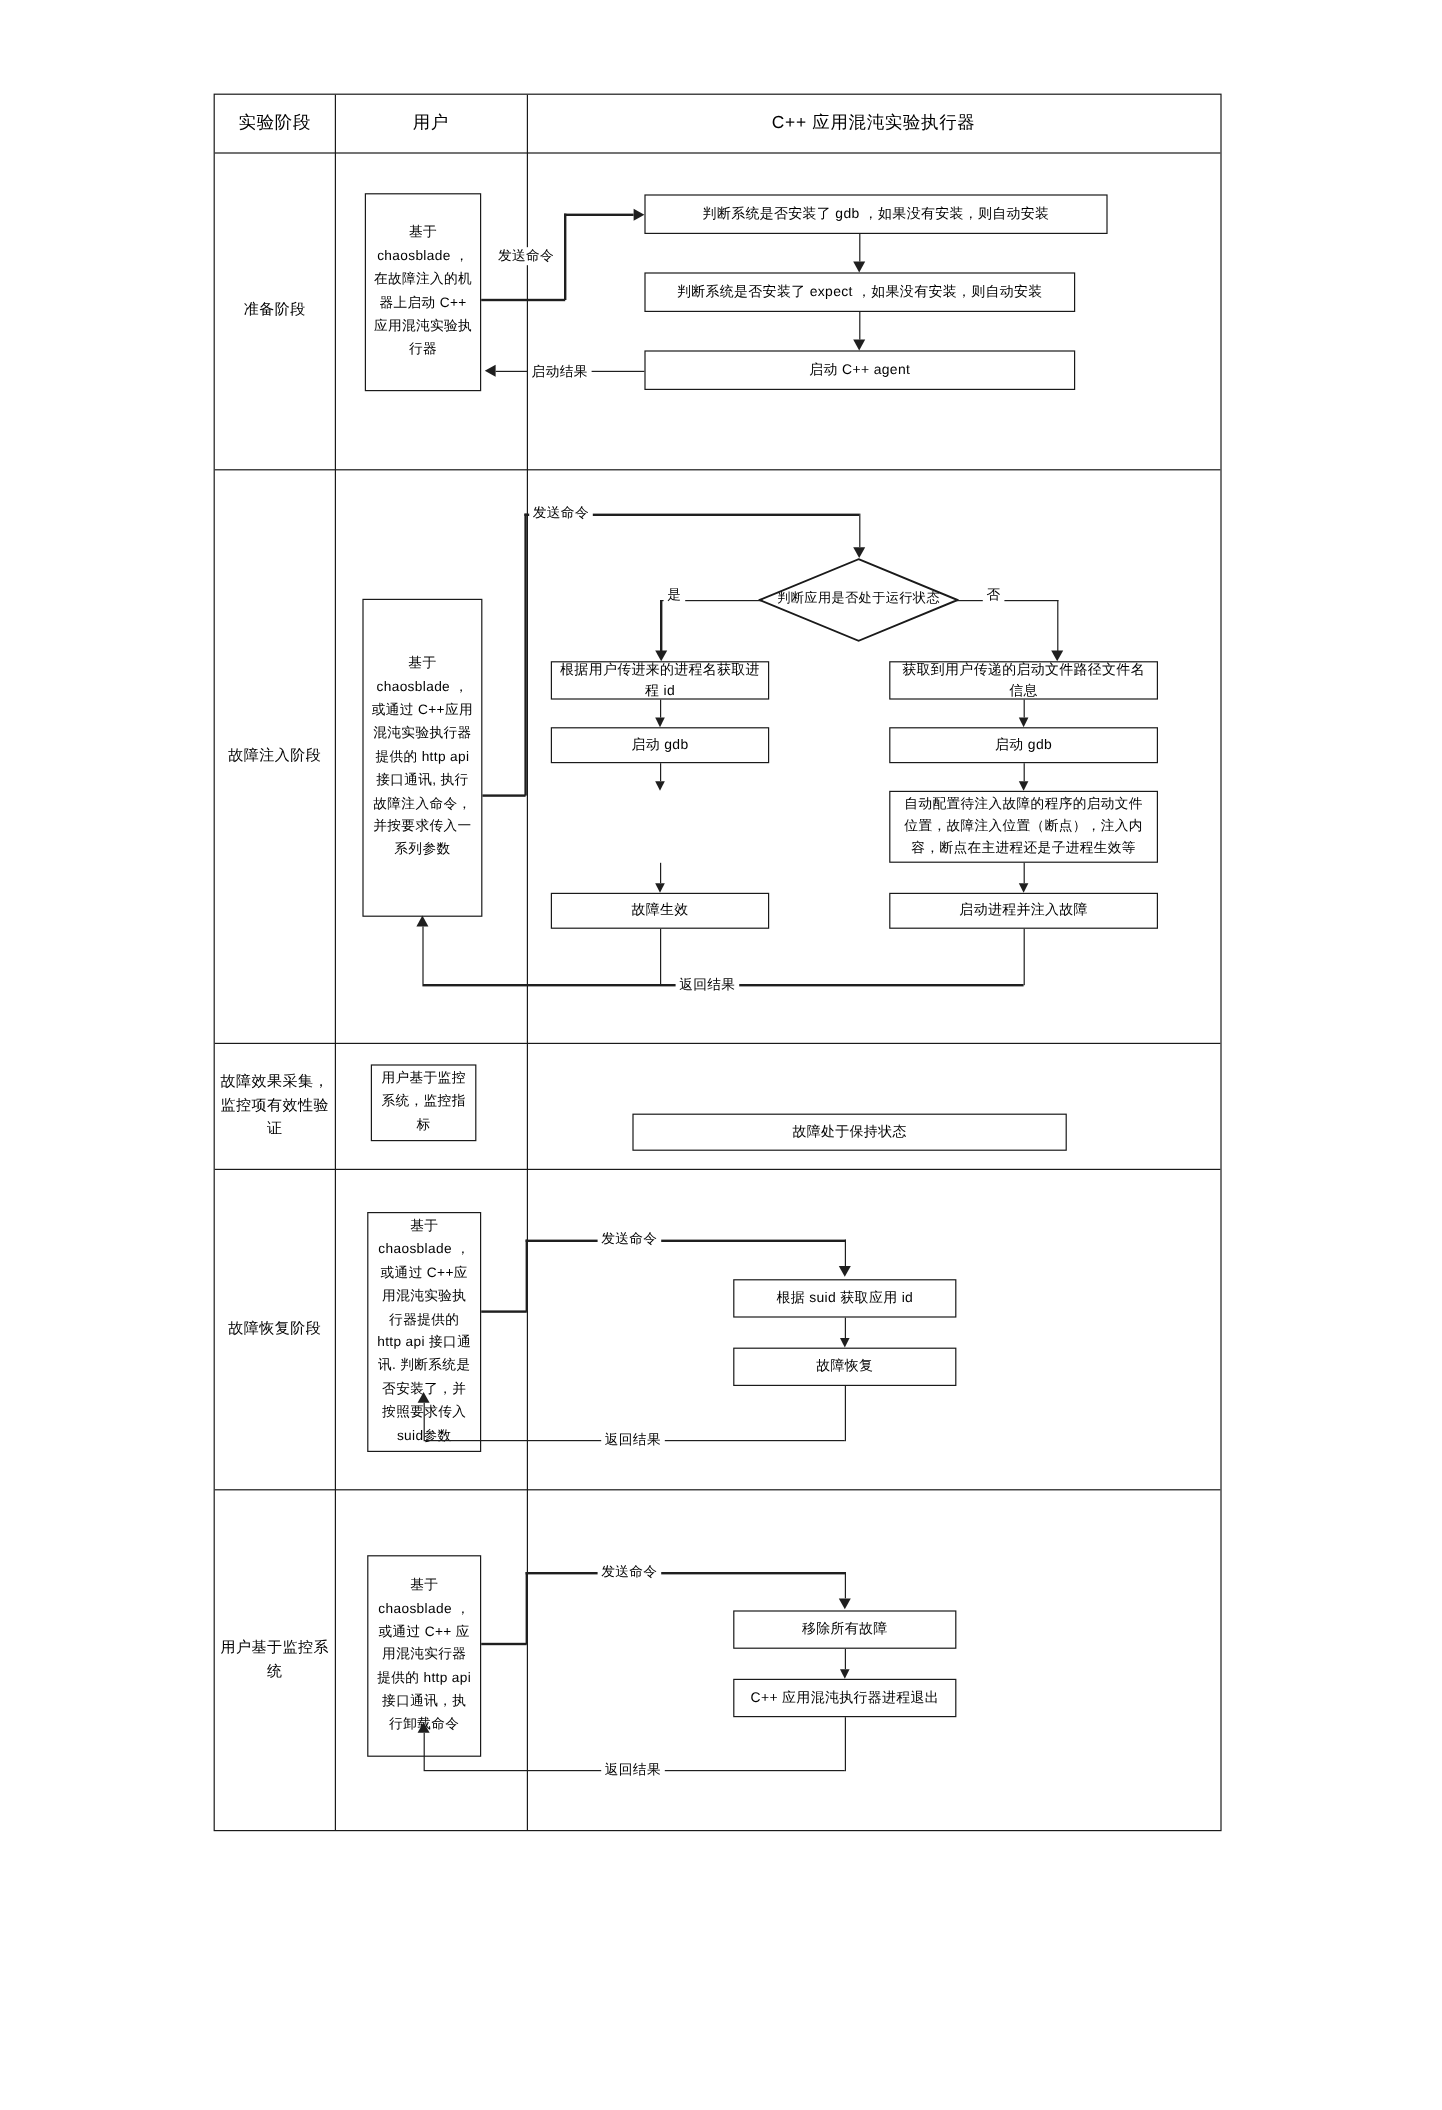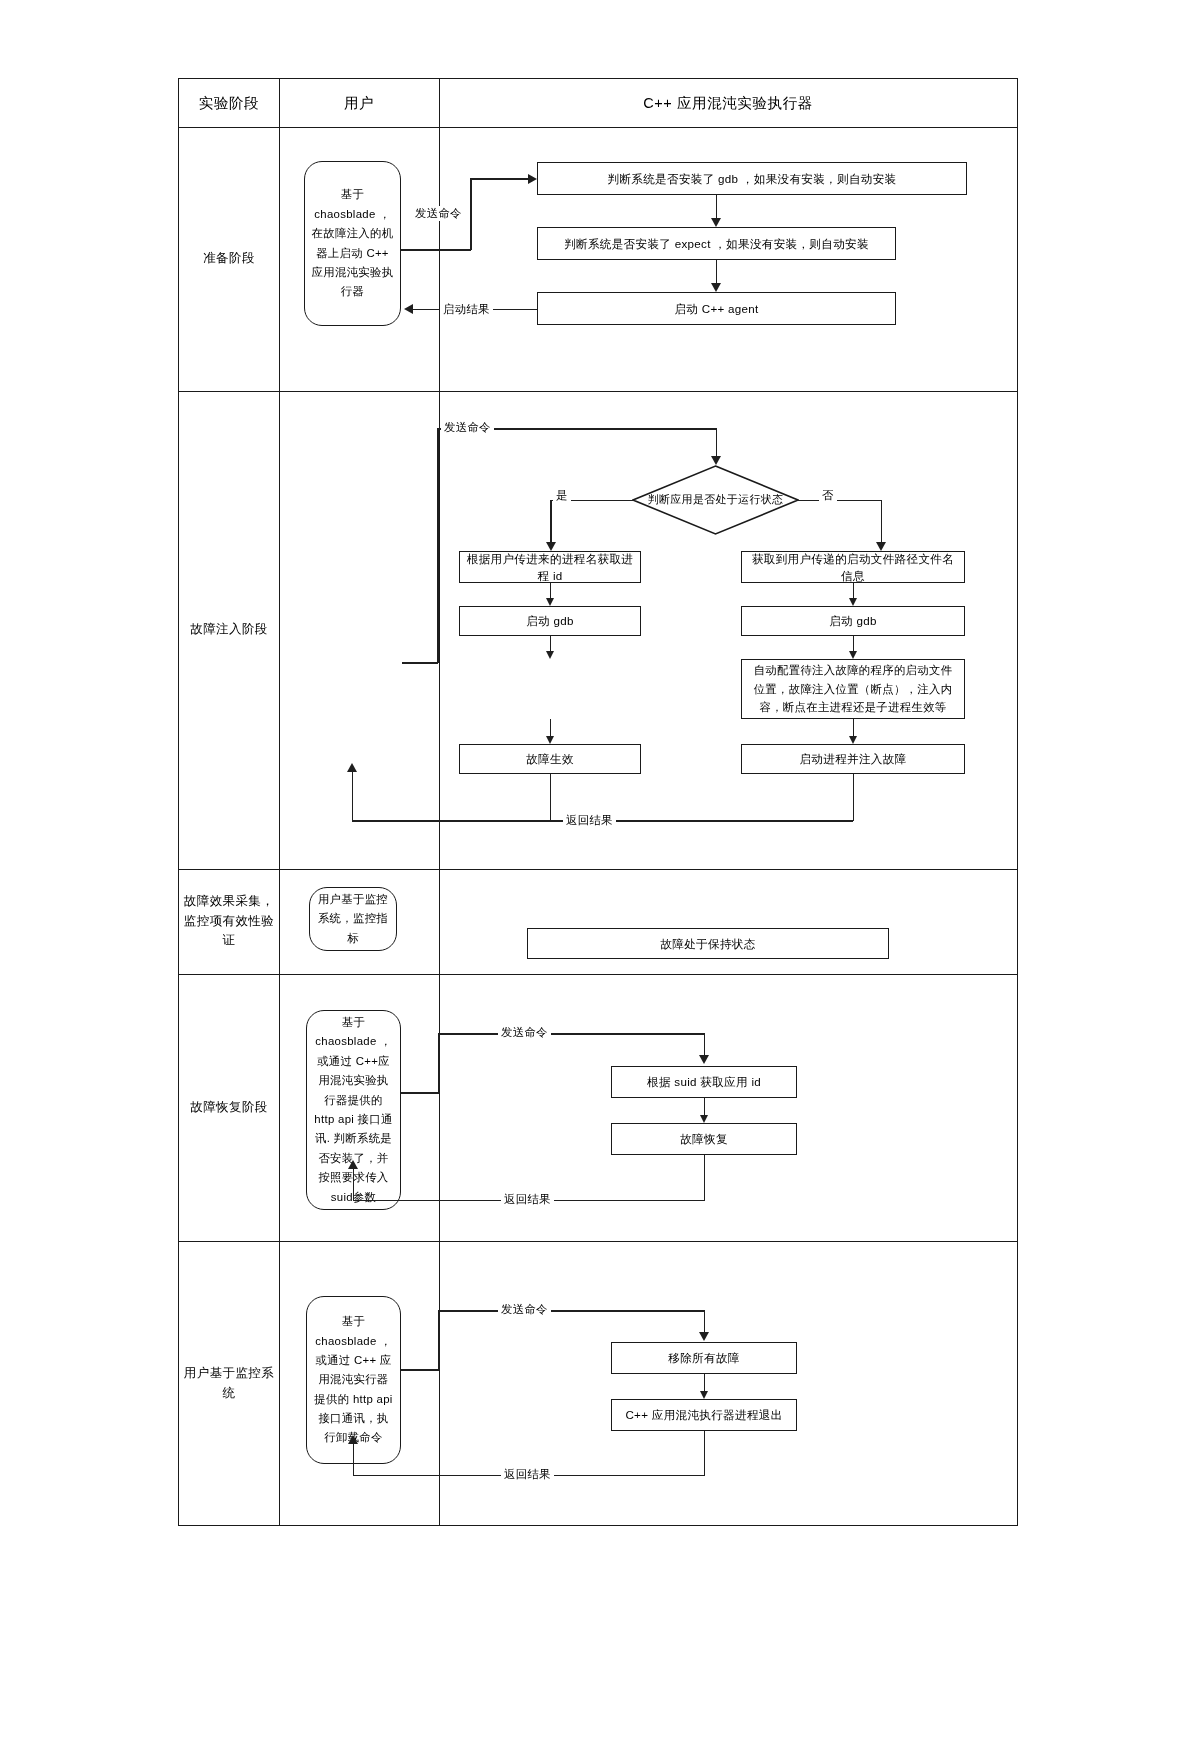--- a/index.html
+++ b/index.html
@@ -38,21 +38,21 @@
     border:1.6px solid #1a1a1a;
     background:#ffffff;
     display:flex; align-items:center; justify-content:center;
     text-align:center;
     font-size:11.6px;
     line-height:1.5;
     padding:3px 6px;
     letter-spacing:.3px;
   }
   .box.tall { line-height:1.62; font-size:11.4px; }
-  .box.user { font-size:11.4px; line-height:1.7;border-radius:18px; }
+  .box.user { font-size:11.4px; line-height:1.7; }
 
   
   .diamond { position:absolute; }
   .diamond svg { display:block; }
   .diamond .dtext {
     position:absolute; inset:0;
     display:flex; align-items:center; justify-content:center;
     flex-direction:column;
     font-size:11px; line-height:1.45; text-align:center;
     letter-spacing:.3px;
@@ -96,21 +96,21 @@
     <div class="hline" style="top:1162px;"></div>
 
     <div class="cell-label hdr" style="left:0;top:0;width:100px;height:48px;">实验阶段</div>
     <div class="cell-label hdr" style="left:100px;top:0;width:160px;height:48px;">用户</div>
     <div class="cell-label hdr" style="left:260px;top:0;width:578px;height:48px;">C++ 应用混沌实验执行器</div>
 
     <div class="cell-label" style="left:0;top:48px;width:100px;height:264px;">准备阶段</div>
 
     <div class="box user" style="left:125px;top:82px;width:97px;height:165px;">基于 chaosblade ，在故障注入的机器上启动 C++ 应用混沌实验执行器</div>
 
-    <div class="box" style="left:358px;top:83px;width:430px;height:33px;">判断系统是否安装了 gdb ，如果没有安装，则自动安装</div>
+    <div class="box" style="left:358px;top:83px;width:386px;height:33px;">判断系统是否安装了 gdb ，如果没有安装，则自动安装</div>
     <div class="box" style="left:358px;top:148px;width:359px;height:33px;">判断系统是否安装了 expect ，如果没有安装，则自动安装</div>
     <div class="box" style="left:358px;top:213px;width:359px;height:33px;">启动 C++ agent</div>
 
     <div class="ln lnh" style="left:222px;top:170px;width:70px;"></div>
     <div class="ln lnv" style="left:291px;top:99px;height:72px;"></div>
     <div class="ln lnh" style="left:291px;top:99px;width:58px;"></div>
     <div class="arrow arr-right" style="left:349px;top:94.5px;"></div>
     <div class="elabel" style="left:233px;top:127px;">发送命令</div>
 
     <div class="ln lnv" style="left:536.5px;top:116px;height:23px;"></div>
@@ -118,20 +118,21 @@
 
     <div class="ln lnv" style="left:536.5px;top:181px;height:23px;"></div>
     <div class="arrow arr-down" style="left:532px;top:204px;"></div>
 
     <div class="ln lnh" style="left:234px;top:229.5px;width:124px;"></div>
     <div class="arrow arr-left" style="left:225px;top:225px;"></div>
     <div class="elabel" style="left:261px;top:223px;">启动结果</div>
 
     <div class="cell-label" style="left:0;top:312px;width:100px;height:478px;">故障注入阶段</div>
 
+    <div class="box user" style="left:123px;top:420px;width:100px;height:265px;">基于 chaosblade ，或通过 C++应用混沌实验执行器提供的 http api 接口通讯, 执行故障注入命令，并按要求传入一系列参数</div>
 
     <div class="ln lnh" style="left:223px;top:583px;width:36px;"></div>
     <div class="ln lnv" style="left:258px;top:349px;height:235px;"></div>
     <div class="ln lnh" style="left:258px;top:349px;width:279px;"></div>
     <div class="ln lnv" style="left:536.5px;top:349px;height:28px;"></div>
     <div class="arrow arr-down" style="left:532px;top:377px;"></div>
     <div class="elabel" style="left:262px;top:341px;">发送命令</div>
 
     <div class="diamond" style="left:453px;top:386px;width:167px;height:70px;">
       <svg width="167" height="70" viewBox="0 0 167 70">

